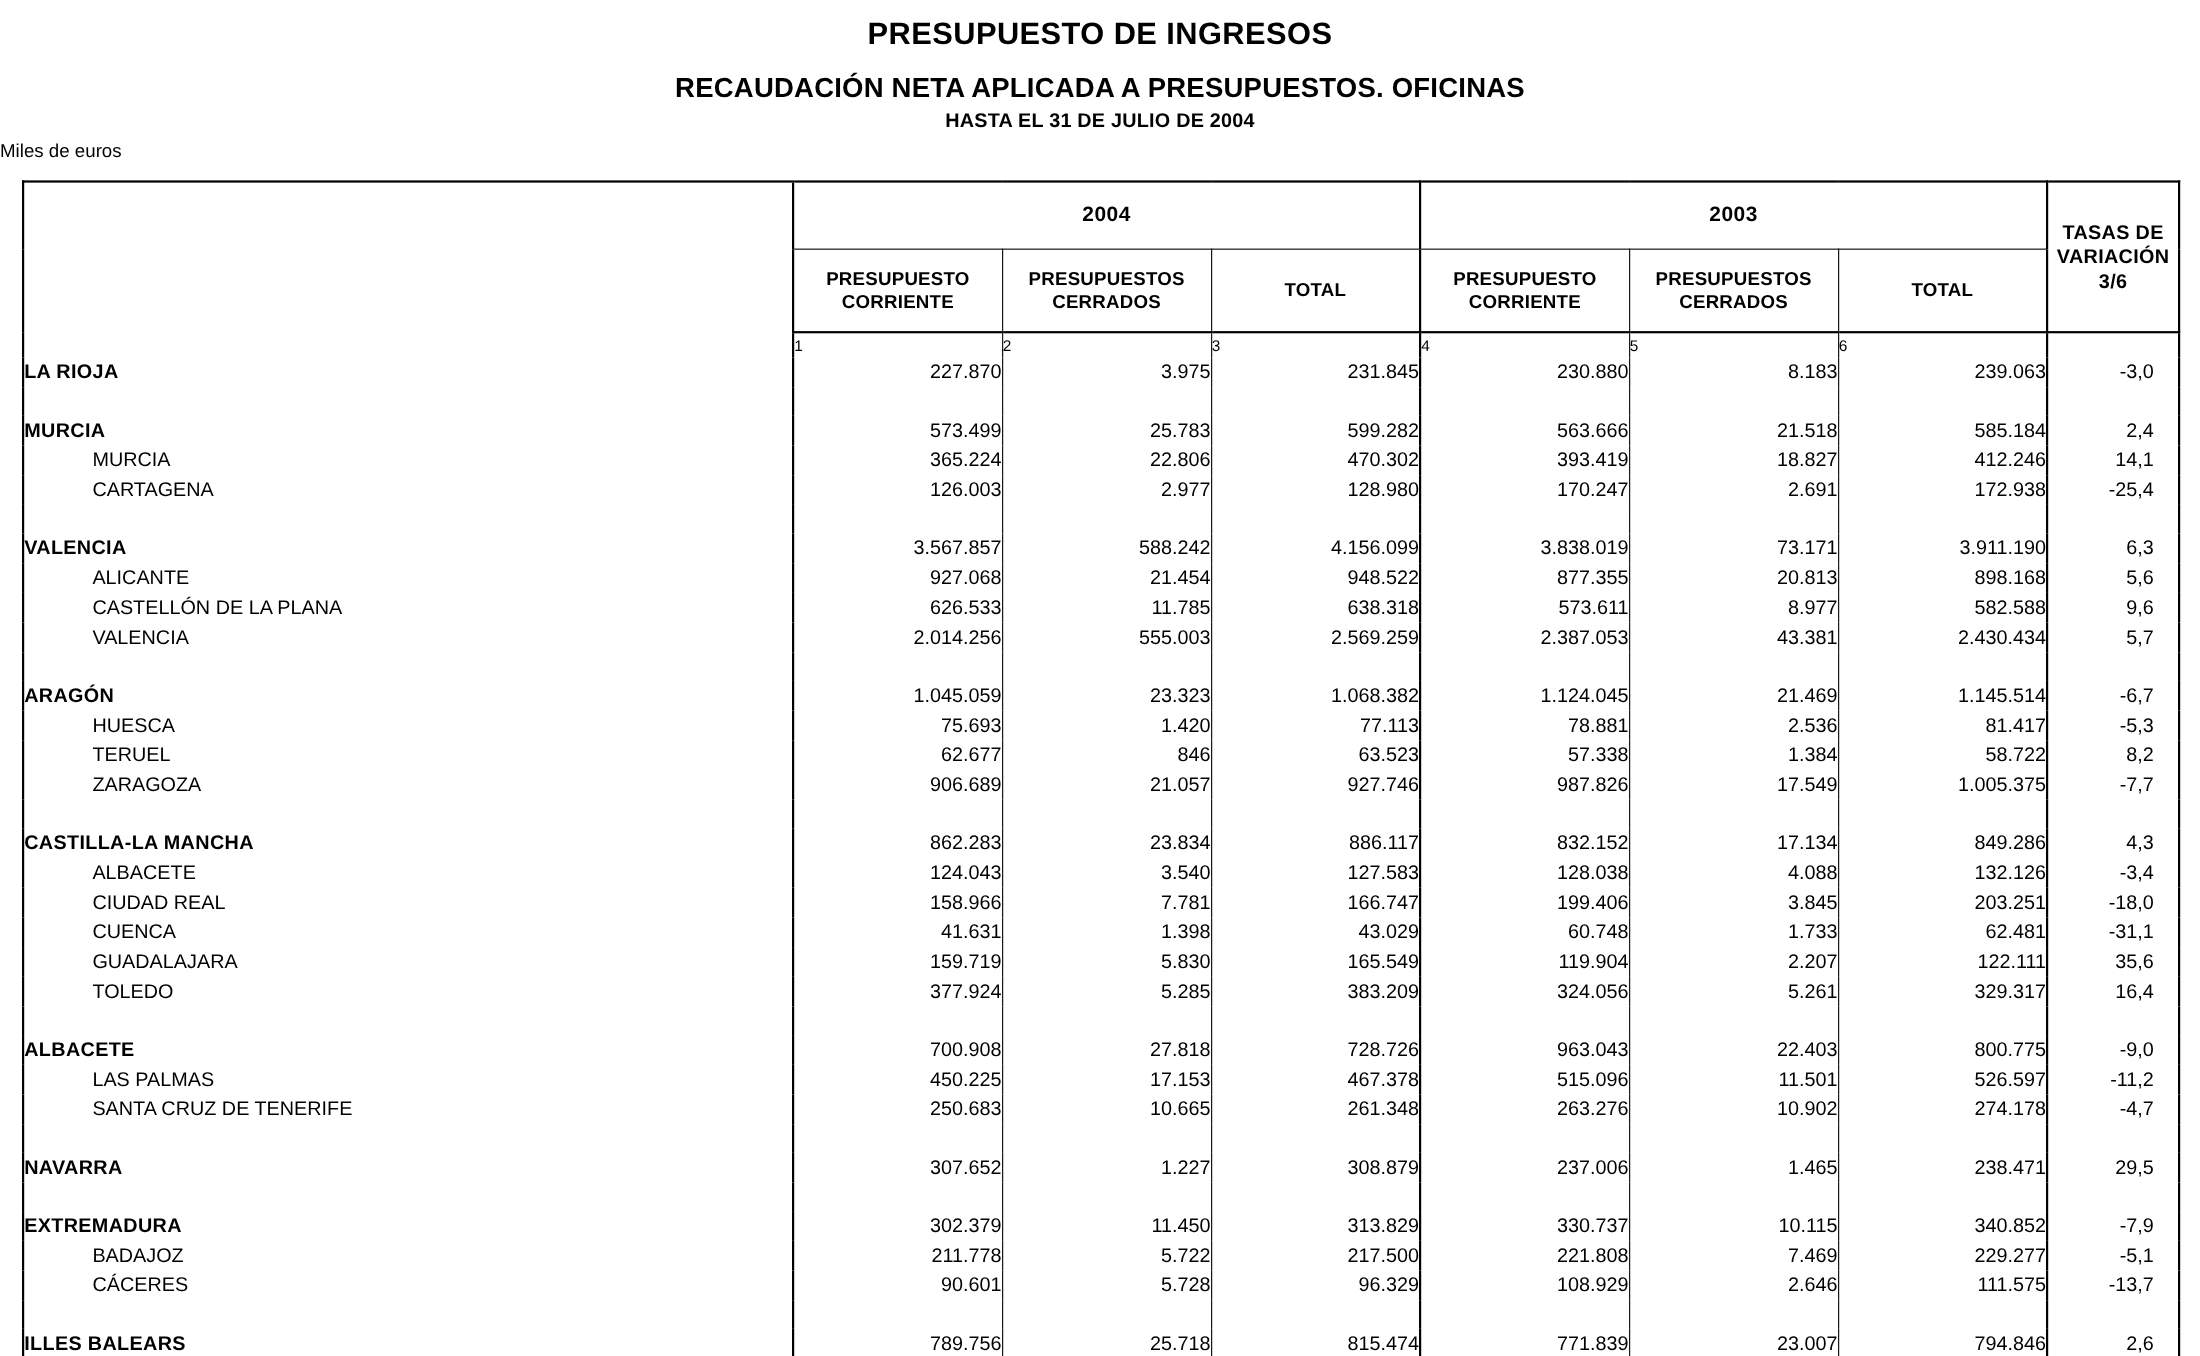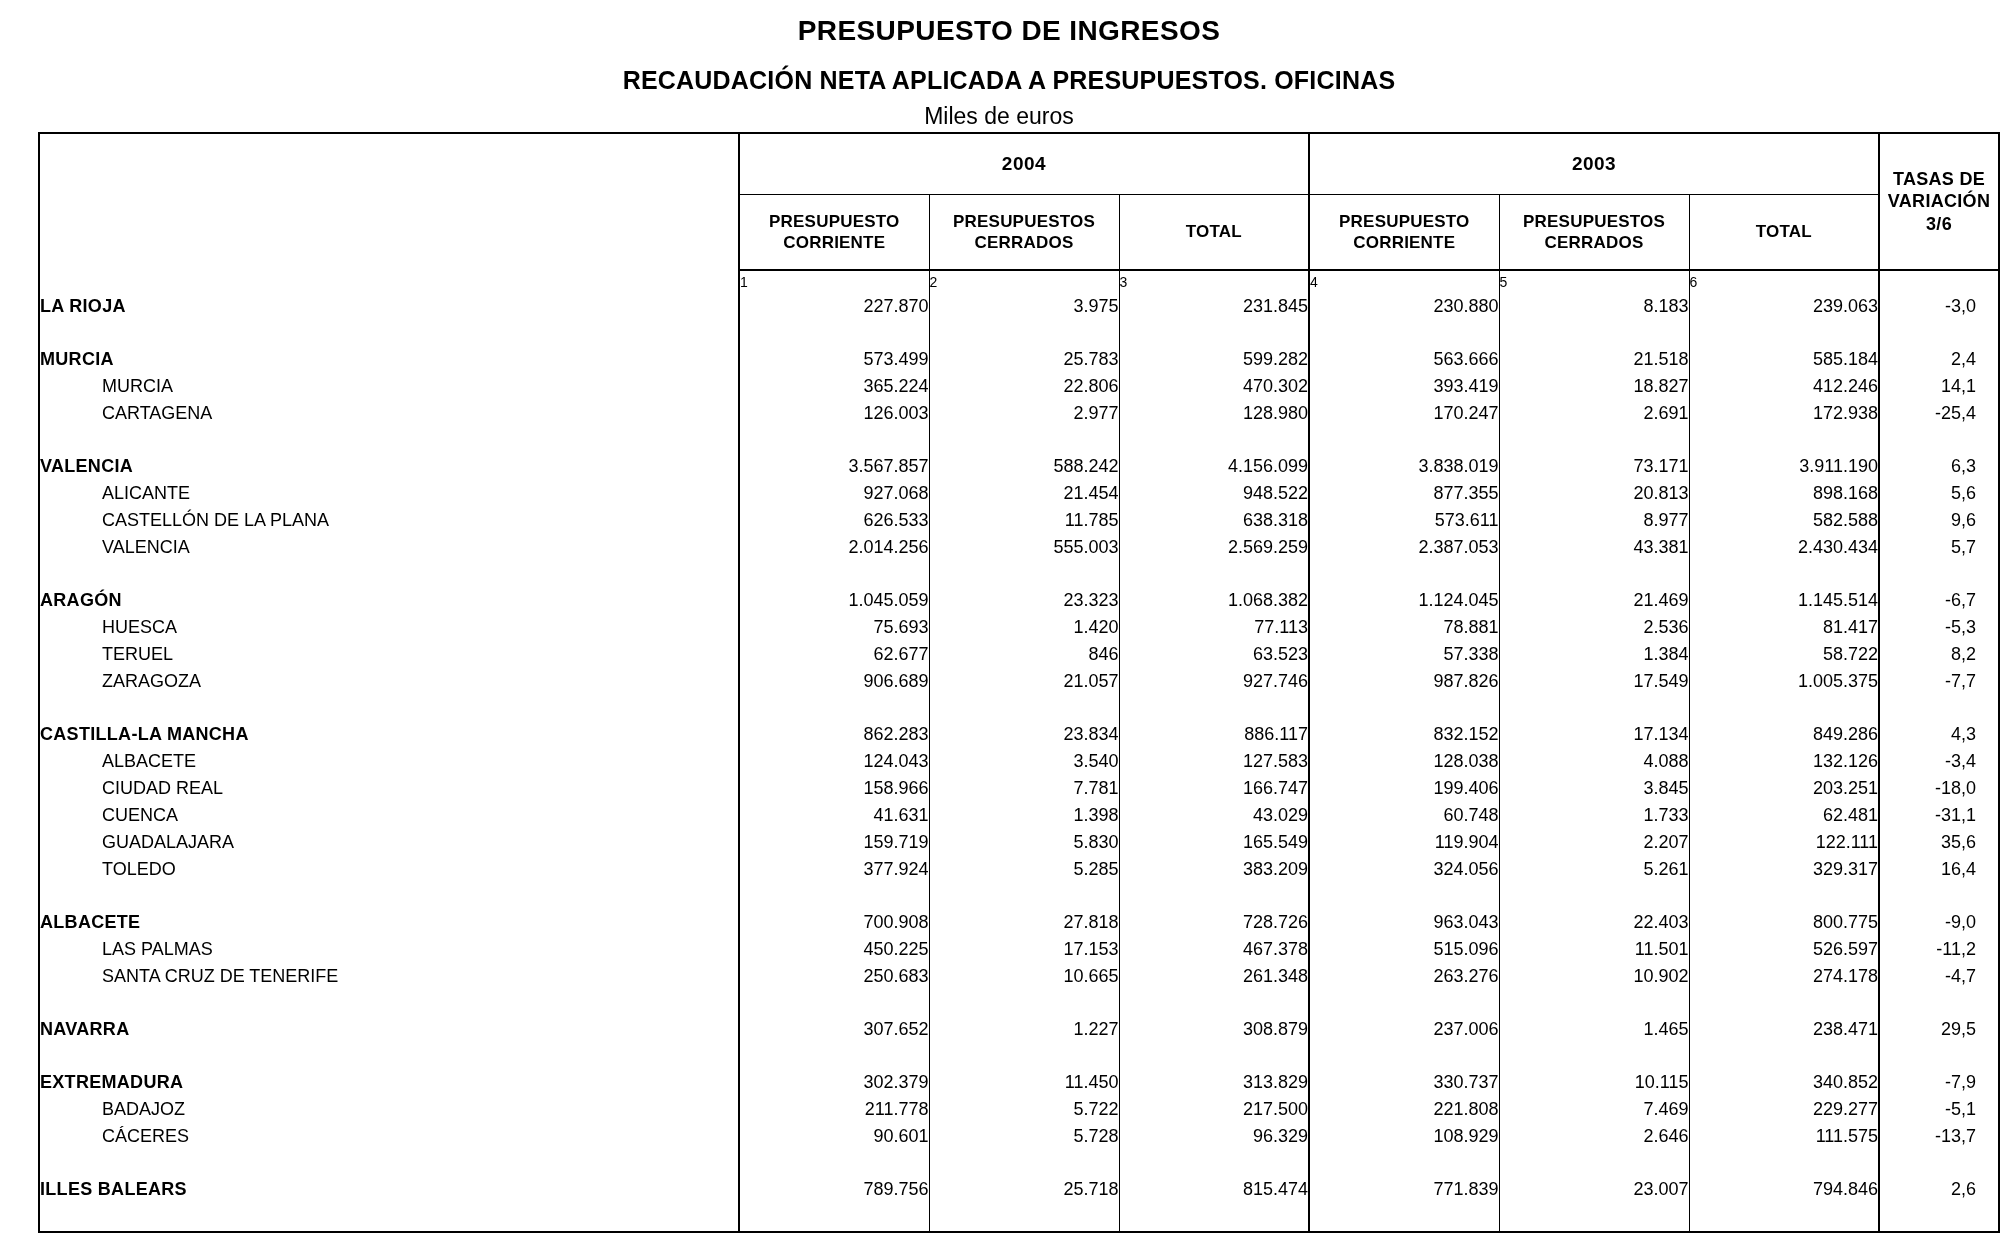--- a/index.html
+++ b/index.html
@@ -14,21 +14,20 @@
     font-family: "Liberation Sans", sans-serif;
     color: #000000;
     overflow: hidden;
   }
 
   .page {
     position: relative;
     width: 2000px;
     height: 1073px;
     box-sizing: border-box;
-    padding-left: 18px;
   }
 
   
   .titles {
     text-align: center;
     padding-top: 14px;
   }
   .title-1 {
     font-size: 28px;
     font-weight: bold;
@@ -44,25 +43,25 @@
   }
   .title-3 {
     font-size: 18px;
     font-weight: bold;
     letter-spacing: 0.2px;
     margin-top: 4px;
   }
 
   
   .units-note {
-    text-align: center;
-    font-size: 23px;
+    text-align: left;
+    font-size: 17px;
     padding-right: 20px;
     margin-top: 8px;
-    margin-bottom: 2px;
+    margin-bottom: 16px;
   }
 
   
   .table-wrap {
     padding: 0 20px 0 20px;
   }
   table.main {
     border-collapse: collapse;
     width: 1960px;
     table-layout: fixed;
@@ -180,20 +179,21 @@
   tr.bottom-row td.num.tasas { border-left: 2px solid #000; border-right: 2px solid #000; }
 </style>
 </head>
 <body>
 
 <div class="page">
 
   <div class="titles">
     <div class="title-1">PRESUPUESTO DE INGRESOS</div>
     <div class="title-2">RECAUDACIÓN NETA APLICADA A PRESUPUESTOS. OFICINAS</div>
+    <div class="title-3">HASTA EL 31 DE JULIO DE 2004</div>
   </div>
 
   <div class="units-note">Miles de euros</div>
 
   <div class="table-wrap">
     <table class="main">
       <colgroup>
         <col style="width:700px">
         <col style="width:190px">
         <col style="width:190px">

